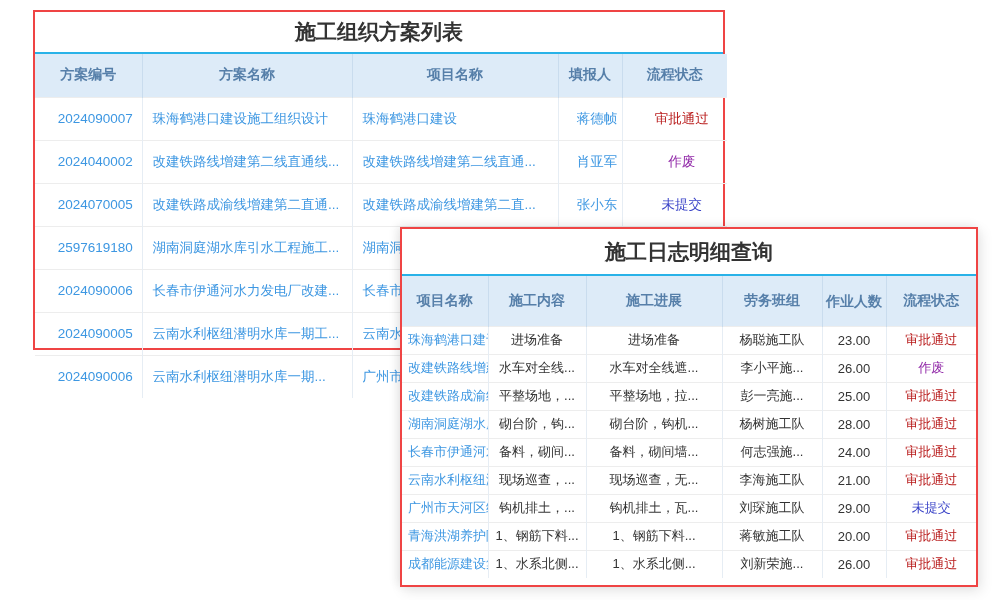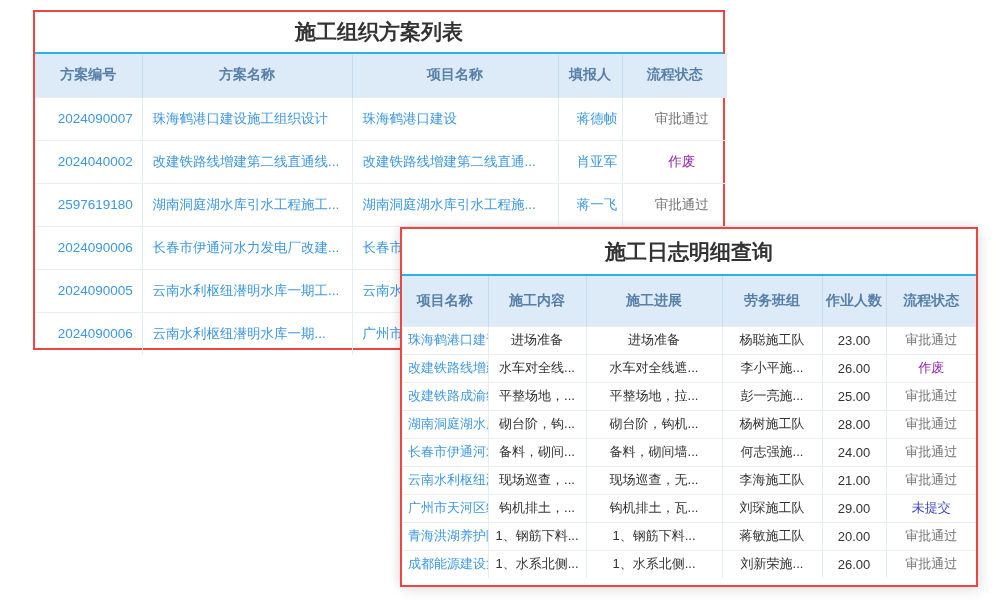--- a/index.html
+++ b/index.html
@@ -41,23 +41,23 @@
   th:last-child,td:last-child{border-right:none;}
 
   .tbl-plan th{height:43px;}
   .tbl-plan td{height:35px;font-size:13.5px;padding-left:18px;}
   .tbl-plan .td-id,.tbl-plan .td-plan,.tbl-plan .td-project,.tbl-plan .td-reporter{color:#3d97e2;}
   .tbl-plan .td-plan,.tbl-plan .td-project{text-align:left;padding:12px 10px;}
 
   .tbl-log th{height:50px;}
   .tbl-log td{height:28px;font-size:13px;}
   .tbl-log .td-project{color:#3d97e2;text-align:left;padding:0 2px 0 6px;}
-  .th-workers{white-space:normal;line-height:25px;padding:0 1px;}
-
-  .st-approved{color:#737373;}
+  .th-workers{white-space:normal;line-height:20px;padding:0 1px;}
+
+  .st-approved{color:#b91c1c;}
   .st-voided{color:#9128a8;}
   .st-unsubmitted{color:#3c45c8;}
 </style>
 </head>
 <body>
 
 <div class="stage">
 
   <div class="panel panel-back">
     <div class="panel-title">施工组织方案列表</div>
@@ -85,20 +85,27 @@
             <td class="td-project">珠海鹤港口建设</td>
             <td class="td-reporter">蒋德帧</td>
             <td class="td-status st-approved">审批通过</td>
           </tr>
           <tr>
             <td class="td-id">2024040002</td>
             <td class="td-plan">改建铁路线增建第二线直通线...</td>
             <td class="td-project">改建铁路线增建第二线直通...</td>
             <td class="td-reporter">肖亚军</td>
             <td class="td-status st-voided">作废</td>
+          </tr>
+          <tr>
+            <td class="td-id">2024070005</td>
+            <td class="td-plan">改建铁路成渝线增建第二直通...</td>
+            <td class="td-project">改建铁路成渝线增建第二直...</td>
+            <td class="td-reporter">张小东</td>
+            <td class="td-status st-unsubmitted">未提交</td>
           </tr>
           <tr>
             <td class="td-id">2597619180</td>
             <td class="td-plan">湖南洞庭湖水库引水工程施工...</td>
             <td class="td-project">湖南洞庭湖水库引水工程施...</td>
             <td class="td-reporter">蒋一飞</td>
             <td class="td-status st-approved">审批通过</td>
           </tr>
           <tr>
             <td class="td-id">2024090006</td>

